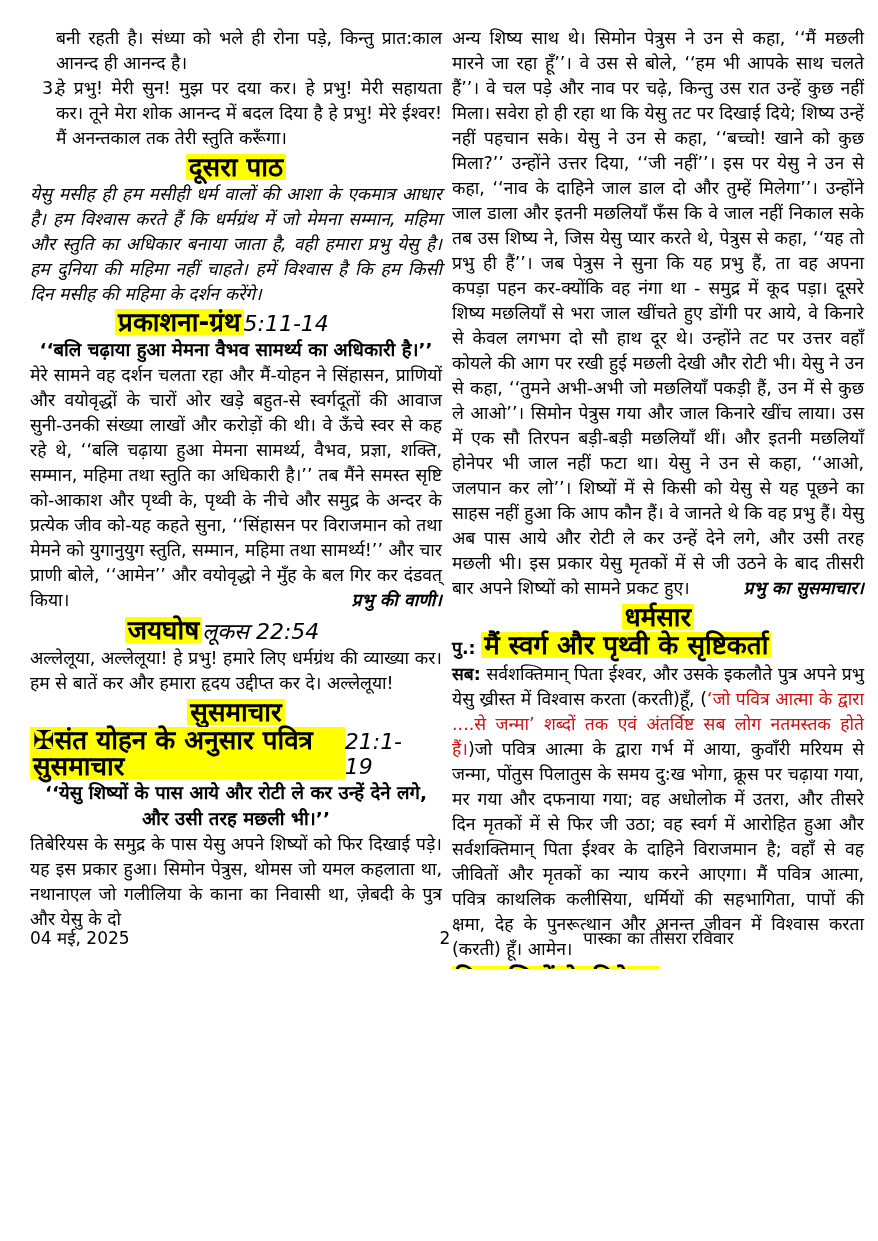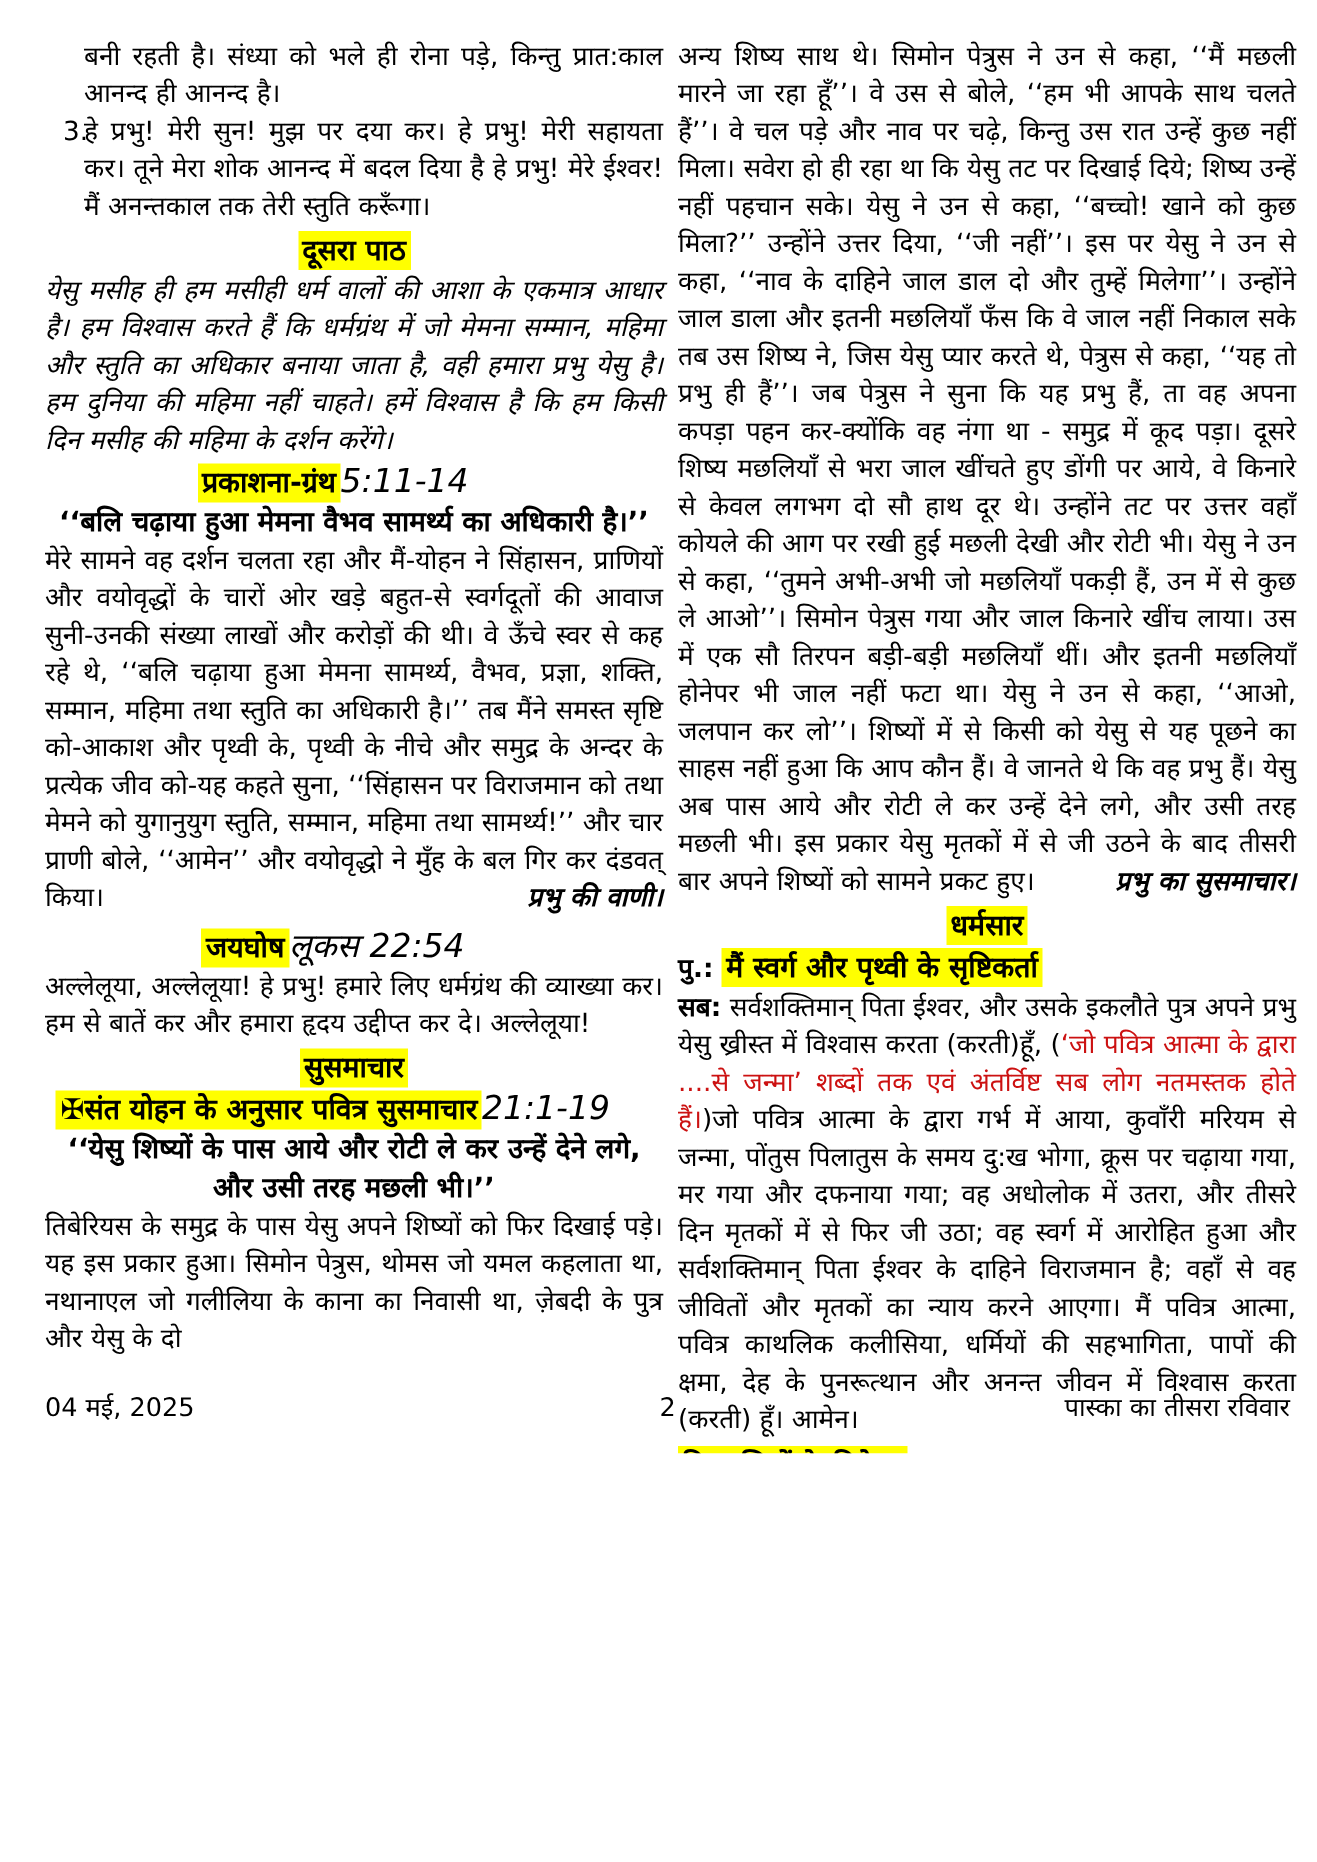--- a/index.html
+++ b/index.html
@@ -18,40 +18,40 @@
   .col p,.col .block{margin:0;}
   .body,.intro{
     font-size:17.5px;line-height:25px;
     text-align:justify;text-justify:inter-word;
   }
   .intro{font-style:italic;}
   .bold{font-weight:bold;}
   .hang{position:relative;padding-left:26px;}
   .hang .num{position:absolute;left:12px;top:0;}
   .center-heading{text-align:center;margin:3px 0 2px 0;}
-  .hl{background:#ffff00;font-weight:bold;font-size:19px;padding:0 3px;display:inline-block;line-height:26px;}
+  .hl{background:#ffff00;font-weight:bold;font-size:26px;padding:0 3px;display:inline-block;line-height:26px;}
   .ref-row{display:flex;justify-content:center;align-items:baseline;margin:2px 0 1px 0;}
   .ref-row .ref{font-style:italic;font-size:22px;margin-right:28px;}
   .quote{
     font-weight:bold;text-align:center;
     font-size:18.5px;line-height:26px;margin:1px 0 2px 0;
   }
   .attribution{float:right;font-weight:bold;font-style:italic;padding-left:8px;}
   .red{color:#cc1111;}
   .creed-priest-line{font-size:17.5px;line-height:26px;margin:1px 0;}
   .left-heading{margin:4px 0 2px 0;}
   .footer{
     position:absolute;left:30px;right:18px;bottom:20px;
     display:flex;align-items:baseline;
     font-size:17px;
     margin-top:32px;
   }
   .footer .f-left{flex:1;text-align:left;}
   .footer .f-center{flex:1;text-align:center;}
-  .footer .f-right{flex:1;text-align:right;}
+  .footer .f-right{flex:1;}
   .cross{font-weight:bold;}
 </style>
 </head>
 <body>
 
 <div class="page">
   <div class="columns">
 
     <div class="col">
 

